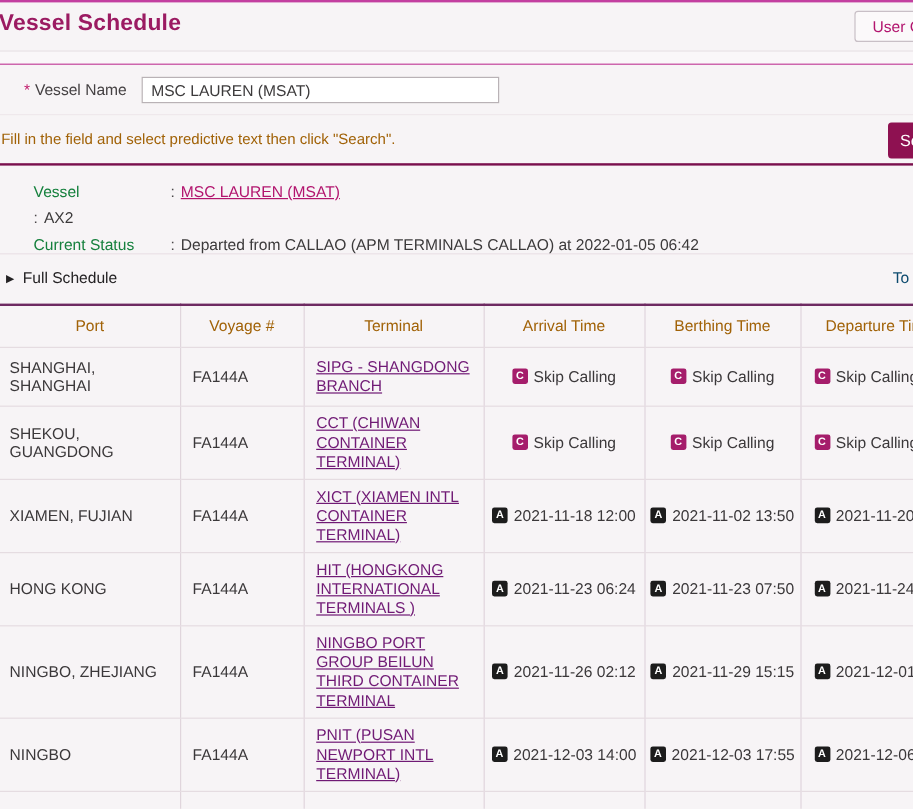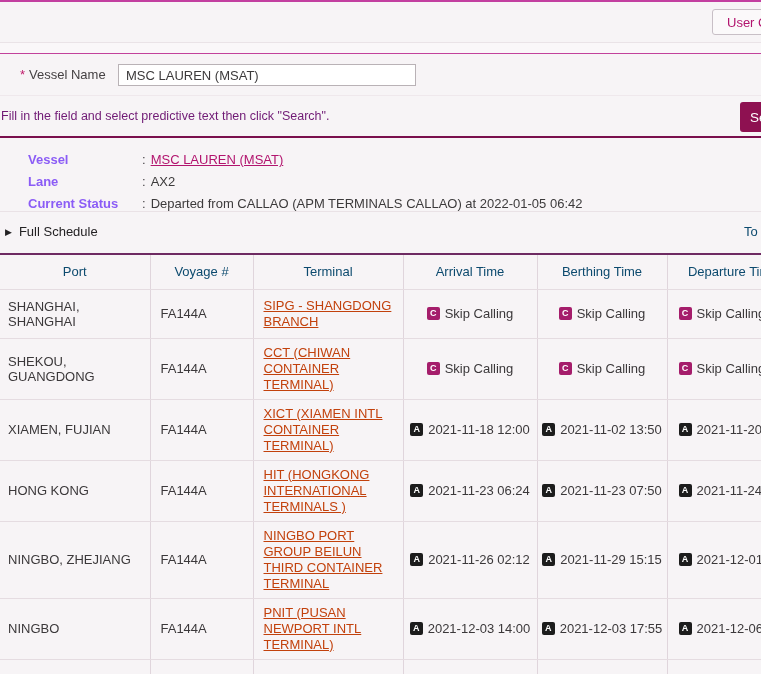--- a/index.html
+++ b/index.html
@@ -21,62 +21,63 @@
   .form-row { height:42px; border-bottom:1px solid #efe8ec; position:relative; }
   .field-label { position:absolute; left:20px; top:13px; color:#454143; }
   .req { color:#c01a6b; margin-right:4px; }
   .vessel-input {
     position:absolute; left:118px; top:10px; width:298px; height:22px;
     border:1px solid #b9b2b6; background:#fff; font-family:inherit; font-size:13px;
     padding:1px 7px; color:#3c3a3b;
   }
   
   .search-row { height:42px; border-bottom:2px solid #7a0f4d; position:relative; }
-  .instruction { position:absolute; left:1px; top:13px; font-size:12.5px; color:#701a75; }
+  .instruction { position:absolute; left:1px; top:13px; font-size:12.5px; color:#a16207; }
   .search-btn {
     position:absolute; left:740px; top:6px; height:30px; padding:0 10px;
     background:#8e1151; color:#fff; border:none; border-radius:3px;
     font-family:inherit; font-size:13.5px; cursor:pointer;
   }
   
   .info-section { padding:11px 0 0 28px; height:74px; border-bottom:1px solid #eae2e6; }
   .info-row { display:flex; line-height:22px; }
-  .info-label { width:114px; color:#8b5cf6;font-weight:bold; }
+  .info-label { width:114px; color:#15803d; }
   .info-sep { margin-right:5px; color:#4a4648; }
   a.mlink { color:#b2146e; text-decoration:underline; }
   
   .sched-head { height:41px; position:relative; }
   .full-sched { position:absolute; left:5px; top:12px; color:#242224; cursor:pointer;text-align:center; }
   .tri { font-size:9px; margin-right:7px; position:relative; top:-1px; color:#242224; }
   .to-frag { position:absolute; left:744px; top:12px; color:#0c4a6e; }
   
   table { width:798px; border-collapse:collapse; border-top:2px solid #6e2a62; table-layout:fixed; }
   th, td { border-bottom:1px solid #e5dce1; border-right:1px solid #e0d5dc; vertical-align:middle; }
   th:last-child, td:last-child { border-right:none; }
-  th { height:35px; font-weight:400; color:#0c4a6e; text-align:center; font-size:13px; }
+  th { height:35px; font-weight:400; color:#a16207; text-align:center; font-size:13px; }
   td { font-size:13px; color:#3b383a; }
   td.port { padding:6px 8px; }
   td.voy  { padding:6px 10px; }
   td.term { padding:6px 10px; line-height:16px; }
-  td.term a { color:#c2410c; text-decoration:underline; }
+  td.term a { color:#701a75; text-decoration:underline; }
   .tw { display:flex; align-items:center; justify-content:center; gap:5px; }
   td.dep .tw { justify-content:flex-start; padding-left:11px; }
   .tIcon {
     width:13px; height:13px; border-radius:2px; flex:0 0 13px;
     color:#fff; font-size:9px; font-weight:bold; line-height:13px; text-align:center;
   }
   .tIcon[data-icon="C"] { background:#a51d6b; }
   .tIcon[data-icon="A"] { background:#1c1c1c; }
   tr.r1 { height:49px; } tr.r2 { height:56px; } tr.r3 { height:58px; }
   tr.r4 { height:58px; } tr.r5 { height:58px; } tr.r6 { height:58px; } tr.r7 { height:58px; }
 </style>
 </head>
 <body>
 
 <div class="topbar">
+  <div class="page-title">Vessel Schedule</div>
   <button class="user-guide-btn">User Guide</button>
 </div>
 <div class="rule-gap"></div>
 
 <div class="form-row">
   <div class="field-label">
     <span class="req">*</span><span>Vessel Name</span>
   </div>
   <input class="vessel-input" type="text" value="MSC LAUREN (MSAT)" style="">
 </div>
@@ -86,21 +87,20 @@
   <button class="search-btn">Search</button>
 </div>
 
 <div class="info-section">
   <div class="info-row">
     <span class="info-label">Vessel</span>
     <span class="info-sep">:</span>
     <a href="#" class="mlink">MSC LAUREN (MSAT)</a>
   </div>
   <div class="info-row">
-    <span class="info-label">Lane</span>
     <span class="info-sep">:</span>
     <span>AX2</span>
   </div>
   <div class="info-row">
     <span class="info-label">Current Status</span>
     <span class="info-sep">:</span>
     <span>Departed from CALLAO (APM TERMINALS CALLAO) at 2022-01-05 06:42</span>
   </div>
 </div>
 

